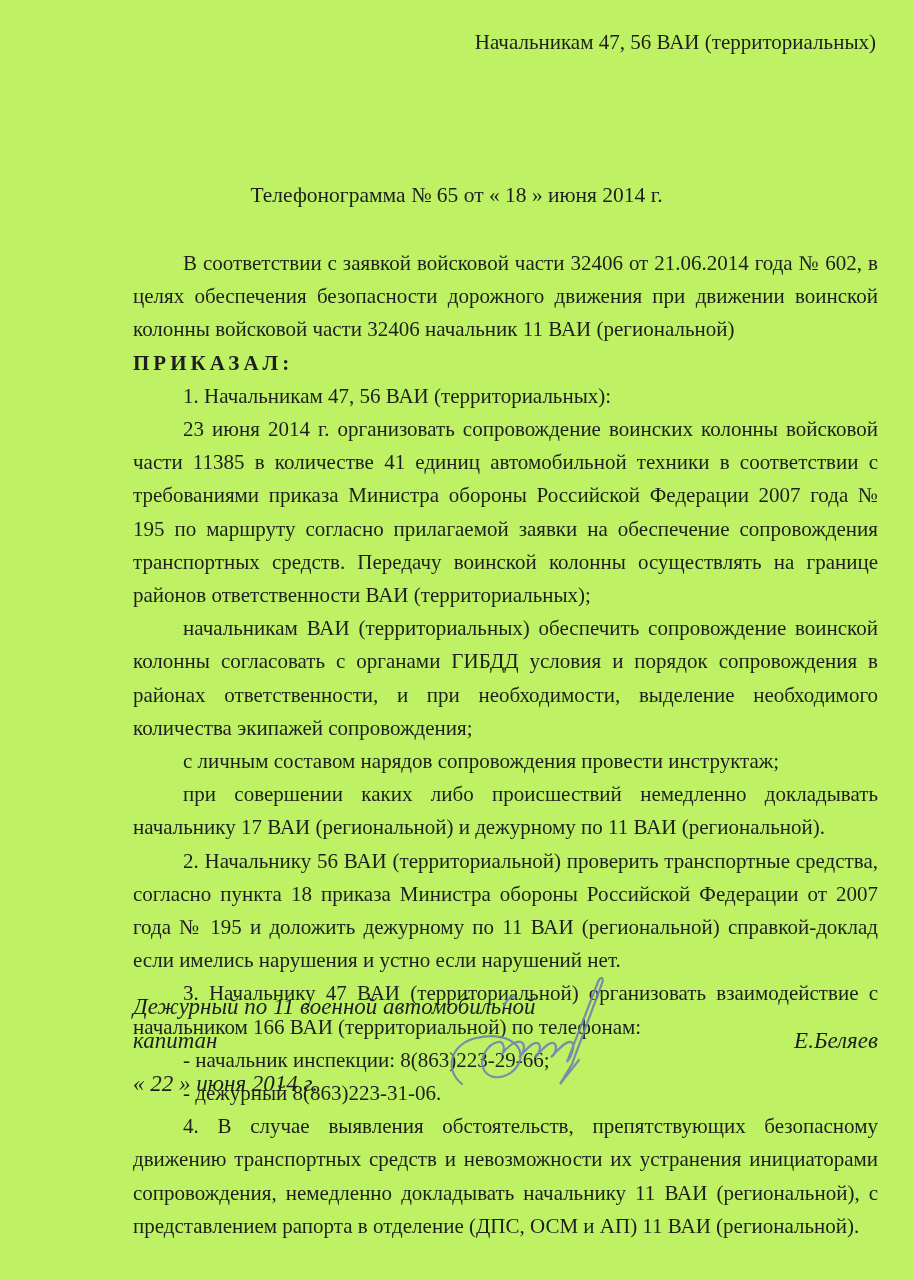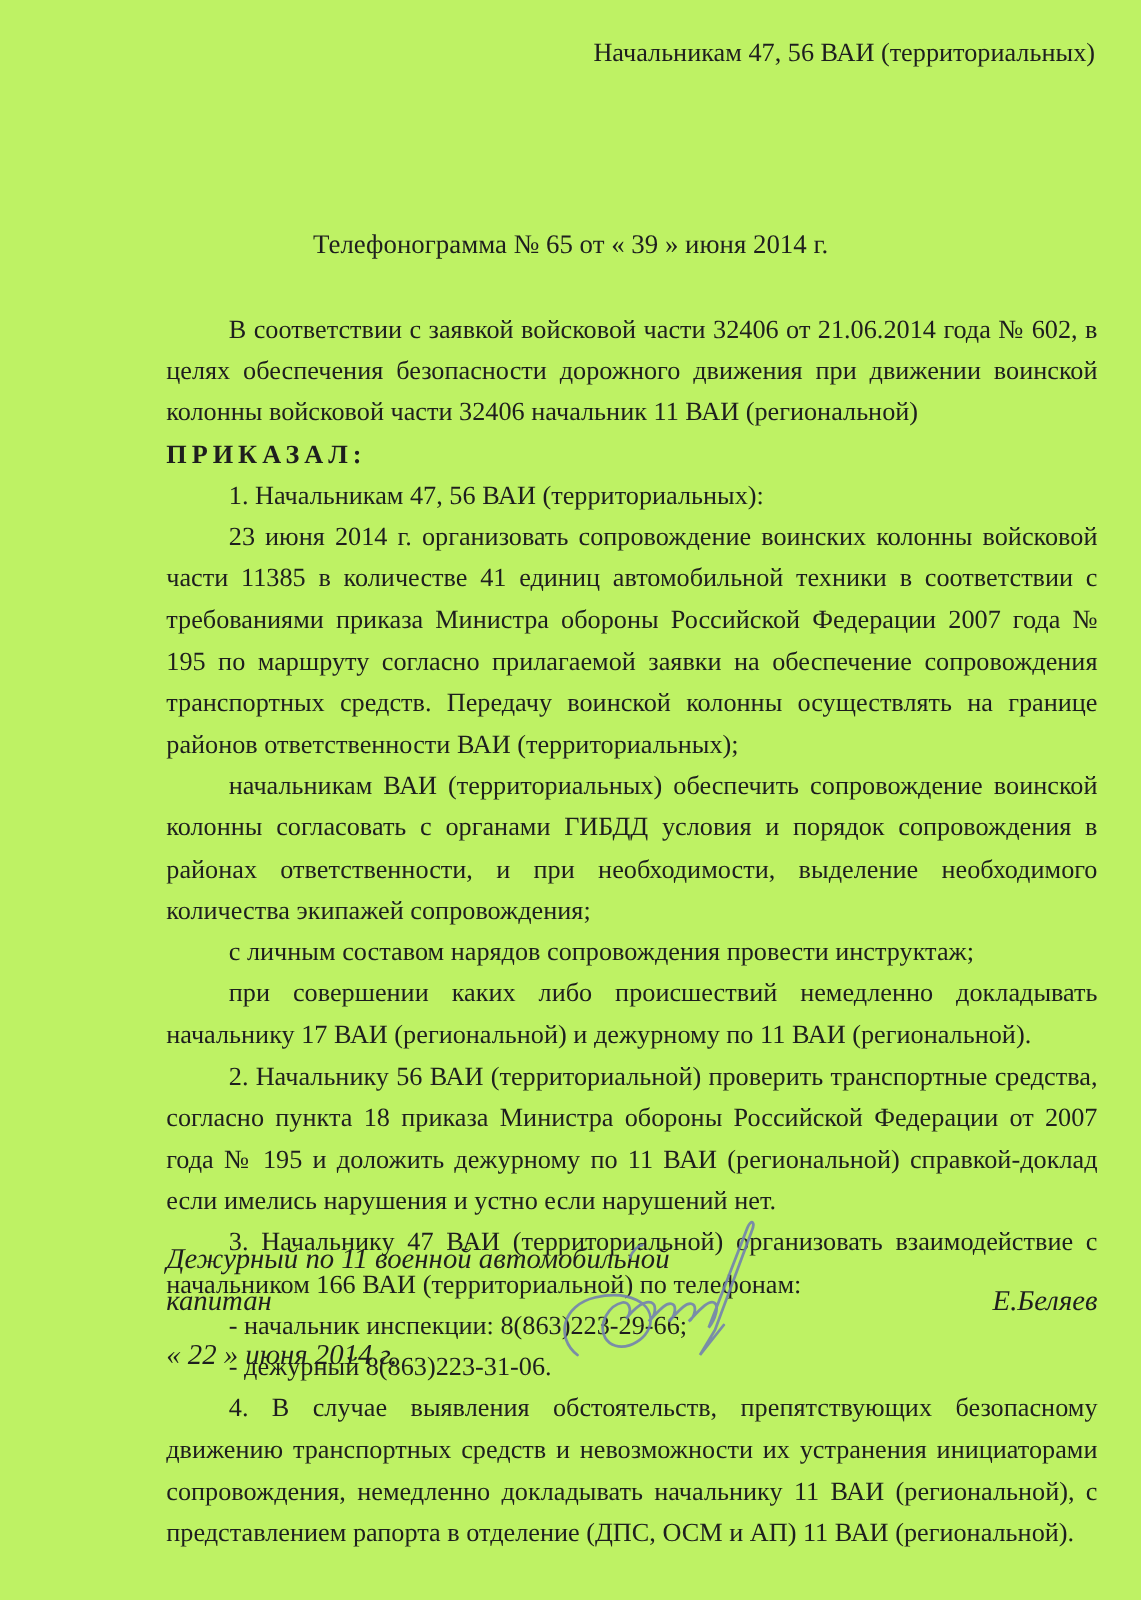--- a/index.html
+++ b/index.html
@@ -79,21 +79,21 @@
     pointer-events: none;
   }
 </style>
 </head>
 <body>
 
 <div class="page">
 
   <div class="recipient">Начальникам 47, 56 ВАИ (территориальных)</div>
 
-  <div class="doc-title">Телефонограмма № 65 от « 39 » июня 2014 г.</div>
+  <div class="doc-title">Телефонограмма № 65 от « 18 » июня 2014 г.</div>
 
   <div class="body-block">
     <p>В соответствии с заявкой войсковой части 32406 от 21.06.2014 года № 602, в целях обеспечения безопасности дорожного движения при движении воинской колонны войсковой части 32406 начальник 11 ВАИ (региональной)</p>
     <p class="order">ПРИКАЗАЛ:</p>
     <p class="short">1. Начальникам 47, 56 ВАИ (территориальных):</p>
     <p>23 июня 2014 г. организовать сопровождение воинских колонны войсковой части 11385 в количестве 41 единиц автомобильной техники в соответствии с требованиями приказа Министра обороны Российской Федерации 2007 года № 195 по маршруту согласно прилагаемой заявки на обеспечение сопровождения транспортных средств. Передачу воинской колонны осуществлять на границе районов ответственности ВАИ (территориальных);</p>
     <p>начальникам ВАИ (территориальных) обеспечить сопровождение воинской колонны согласовать с органами ГИБДД условия и порядок сопровождения в районах ответственности, и при необходимости, выделение необходимого количества экипажей сопровождения;</p>
     <p class="short">с личным составом нарядов сопровождения провести инструктаж;</p>
     <p>при совершении каких либо происшествий немедленно докладывать начальнику 17 ВАИ (региональной) и дежурному по 11 ВАИ (региональной).</p>
     <p>2. Начальнику 56 ВАИ (территориальной) проверить транспортные средства, согласно пункта 18 приказа Министра обороны Российской Федерации от 2007 года № 195 и доложить дежурному по 11 ВАИ (региональной) справкой-доклад если имелись нарушения и устно если нарушений нет.</p>

